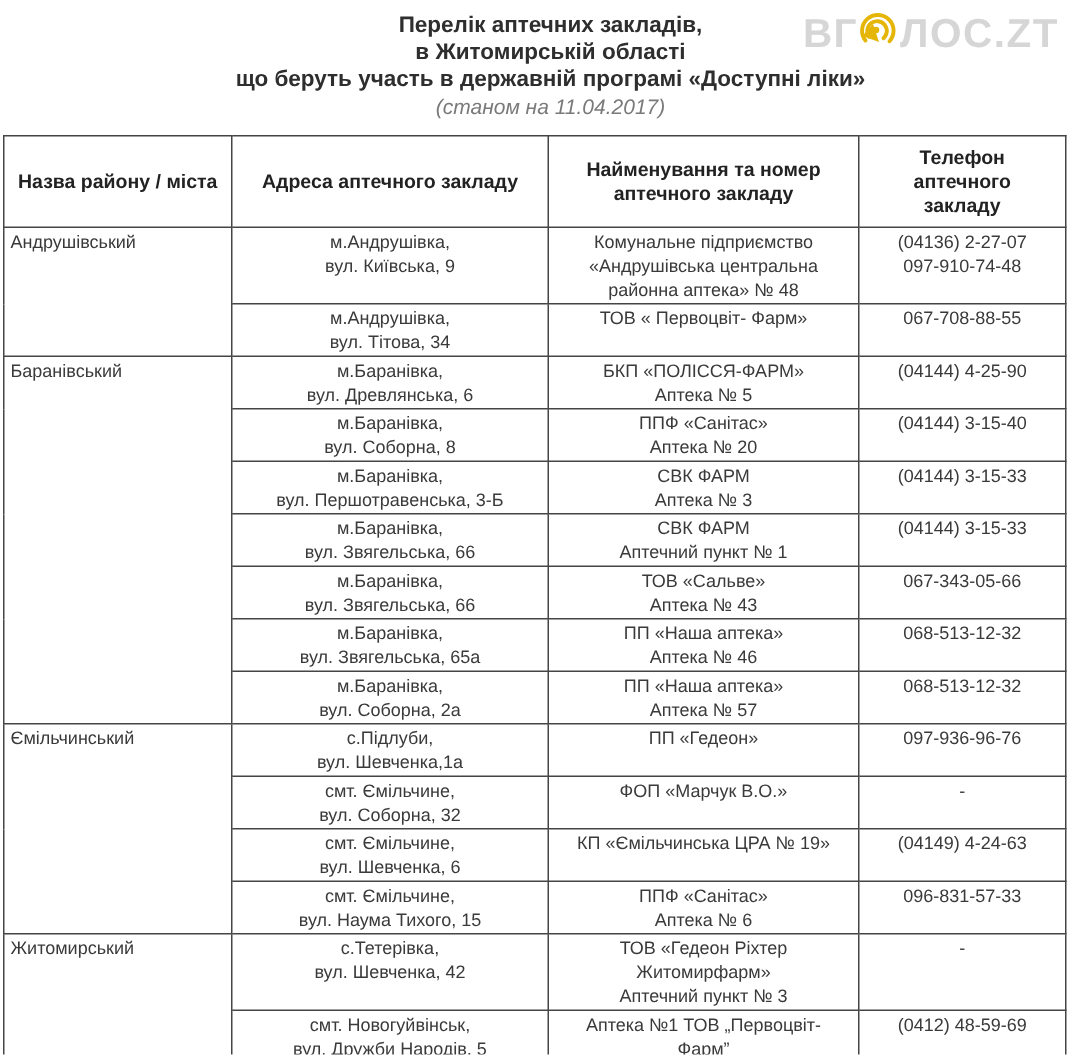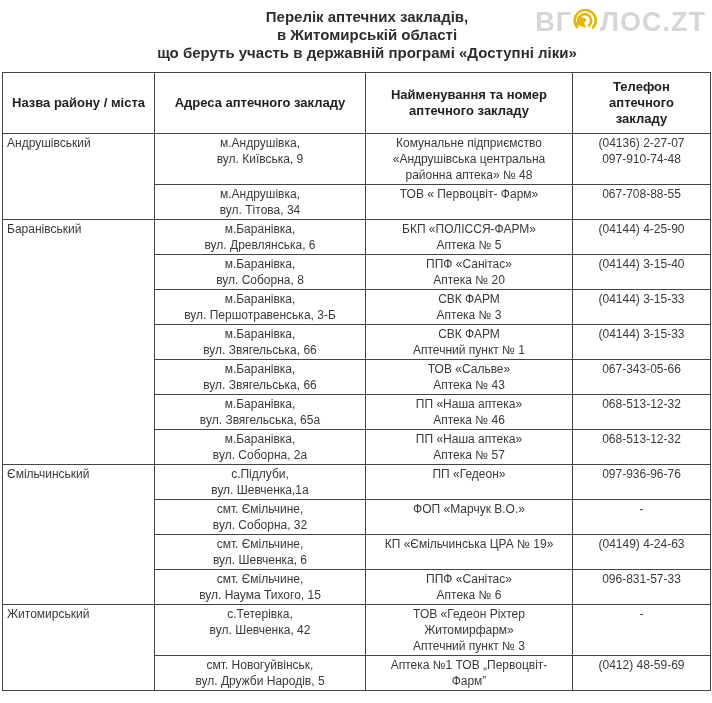--- a/index.html
+++ b/index.html
@@ -92,20 +92,21 @@
       <path d="M6.5 17.5 A6.5 6.5 0 1 1 16 18.5" stroke="#e5b607" stroke-width="2.6" fill="none" stroke-linecap="round"></path>
       <path d="M4 20 A10.5 10.5 0 1 1 20 20.5" stroke="#e5b607" stroke-width="2.6" fill="none" stroke-linecap="round"></path>
     </svg></span>
     <span>ЛОС.ZT</span>
 </div>
 
 <div class="title-block">
   <div>Перелік аптечних закладів,</div>
   <div>в Житомирській області</div>
   <div>що беруть участь в державній програмі «Доступні ліки»</div>
+  <div class="title-date">(станом на 11.04.2017)</div>
 </div>
 
 <table class="pharmacies">
   <colgroup>
     <col style="width:152px">
     <col style="width:211px">
     <col style="width:207px">
     <col style="width:138px">
   </colgroup>
   <thead>

